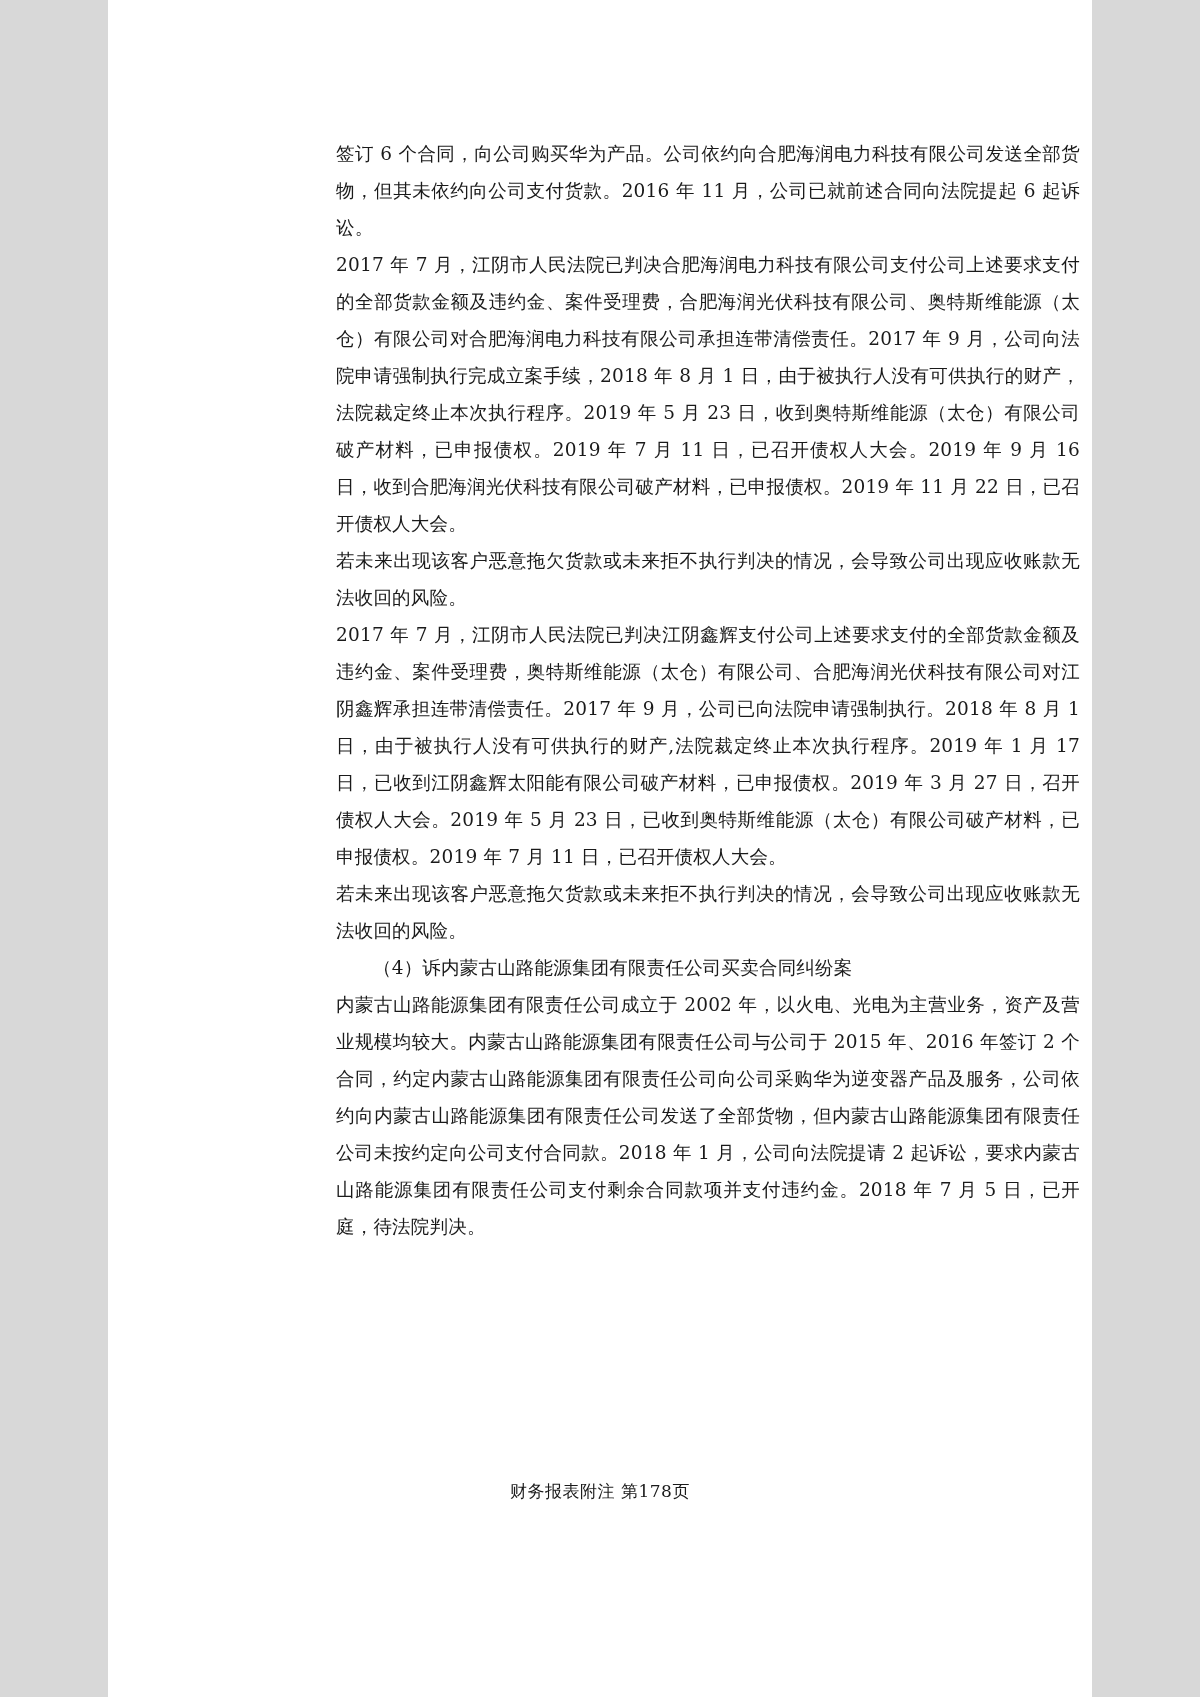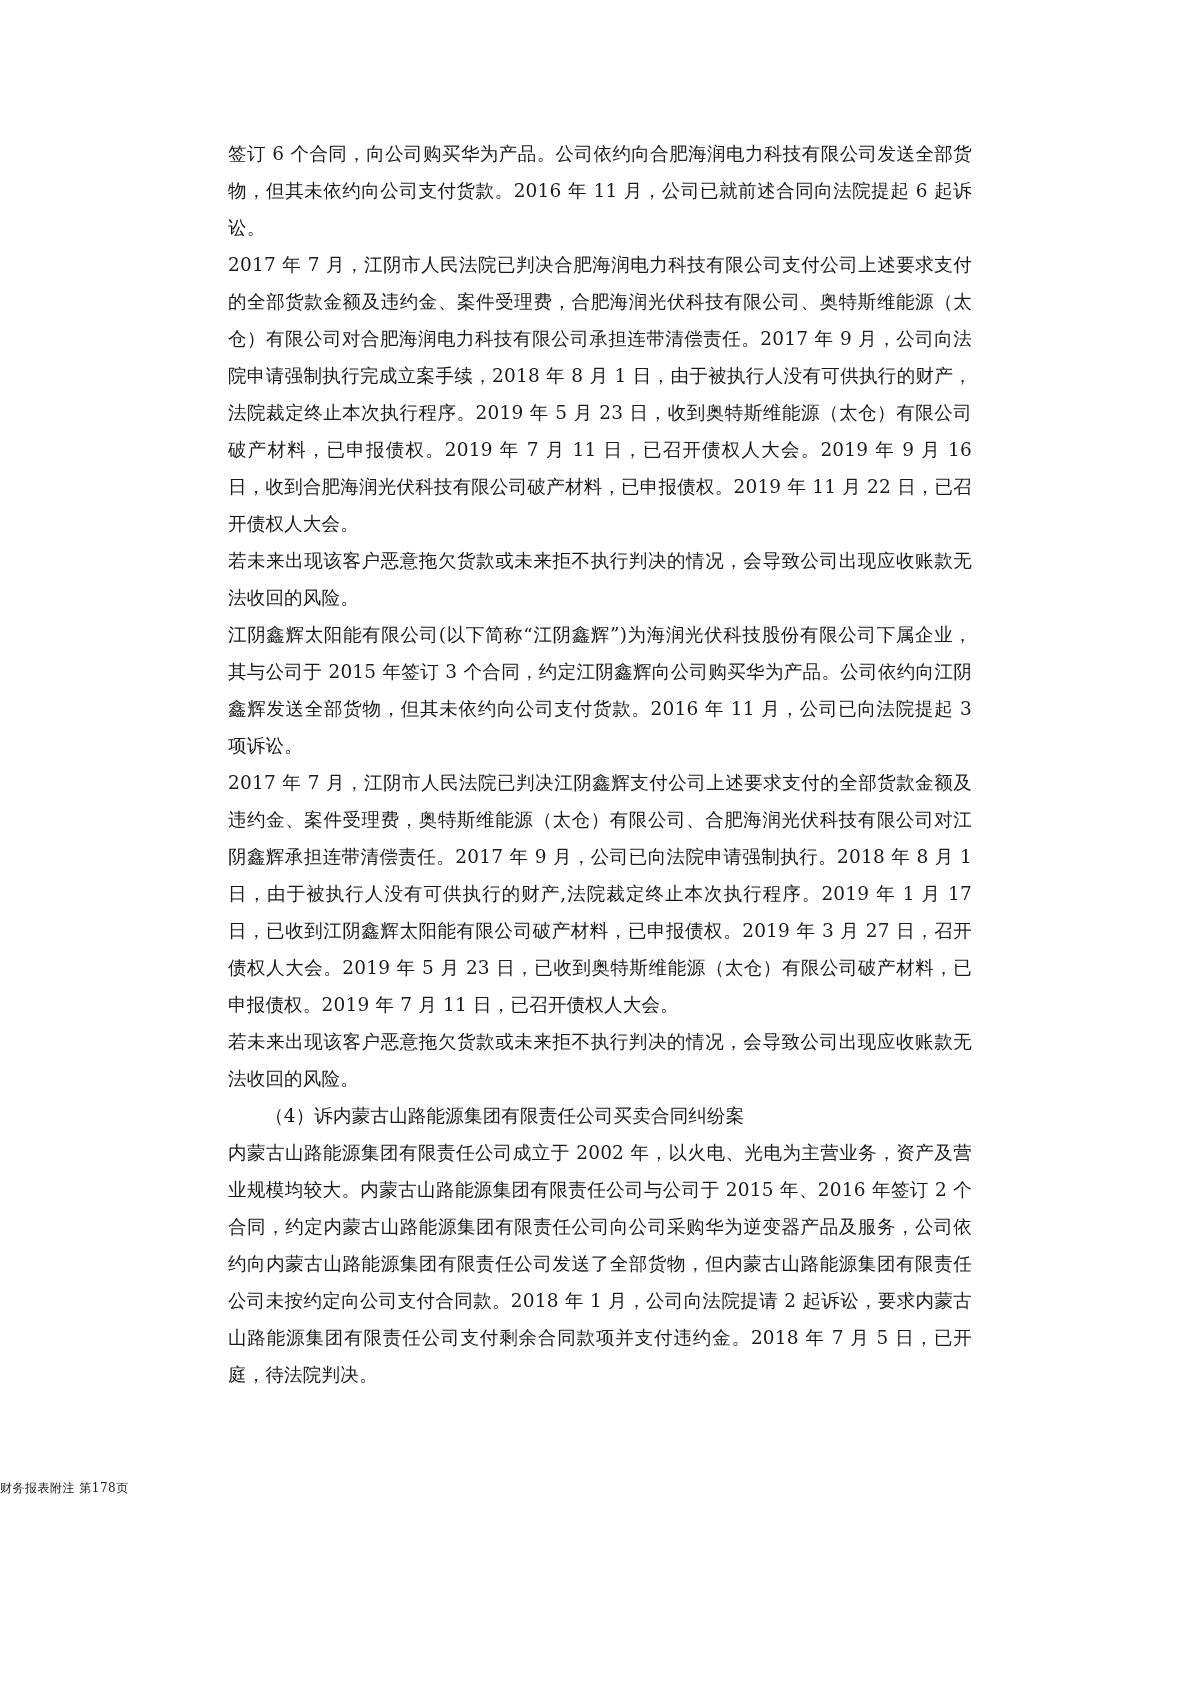--- a/index.html
+++ b/index.html
@@ -1,21 +1,21 @@
 <!DOCTYPE html>
 <html><head>
 <meta charset="utf-8">
 <style>
   html, body {
     margin: 0;
     padding: 0;
     background: #d8d8d8;
   }
   .page {
-    width: 1200px;
+    width: 984px;
     height: 1697px;
     background: #ffffff;
     margin: 0 auto;
     position: relative;
     box-sizing: border-box;
     overflow: hidden;
   }
   .content {
     position: absolute;
     left: 228px;
@@ -34,34 +34,34 @@
     word-break: break-all;
   }
   p.indent {
     text-indent: 2em;
   }
   .footer {
     position: absolute;
     left: 0;
     right: 0;
     top: 1480px;
+    text-align: center;
     font-family: "DejaVu Serif", "Liberation Serif", serif;
-    font-size: 12px;
+    font-size: 17px;
     color: #1a1a1a;
     letter-spacing: 0.5px;
   }
 </style>
 </head>
 <body>
 
 <div class="page">
   <div class="content">
     <p>签订 6 个合同，向公司购买华为产品。公司依约向合肥海润电力科技有限公司发送全部货物，但其未依约向公司支付货款。2016 年 11 月，公司已就前述合同向法院提起 6 起诉讼。</p>
     <p>2017 年 7 月，江阴市人民法院已判决合肥海润电力科技有限公司支付公司上述要求支付的全部货款金额及违约金、案件受理费，合肥海润光伏科技有限公司、奥特斯维能源（太仓）有限公司对合肥海润电力科技有限公司承担连带清偿责任。2017 年 9 月，公司向法院申请强制执行完成立案手续，2018 年 8 月 1 日，由于被执行人没有可供执行的财产，法院裁定终止本次执行程序。2019 年 5 月 23 日，收到奥特斯维能源（太仓）有限公司破产材料，已申报债权。2019 年 7 月 11 日，已召开债权人大会。2019 年 9 月 16 日，收到合肥海润光伏科技有限公司破产材料，已申报债权。2019 年 11 月 22 日，已召开债权人大会。</p>
     <p>若未来出现该客户恶意拖欠货款或未来拒不执行判决的情况，会导致公司出现应收账款无法收回的风险。</p>
-    <p>江阴鑫辉太阳能有限公司(以下简称“江阴鑫辉”)为海润光伏科技股份有限公司下属企业，其与公司于 2015 年签订 3 个合同，约定江阴鑫辉向公司购买华为产品。公司依约向江阴鑫辉发送全部货物，但其未依约向公司支付货款。2016 年 11 月，公司已向法院提起 3 项诉讼。</p>
     <p>2017 年 7 月，江阴市人民法院已判决江阴鑫辉支付公司上述要求支付的全部货款金额及违约金、案件受理费，奥特斯维能源（太仓）有限公司、合肥海润光伏科技有限公司对江阴鑫辉承担连带清偿责任。2017 年 9 月，公司已向法院申请强制执行。2018 年 8 月 1 日，由于被执行人没有可供执行的财产,法院裁定终止本次执行程序。2019 年 1 月 17 日，已收到江阴鑫辉太阳能有限公司破产材料，已申报债权。2019 年 3 月 27 日，召开债权人大会。2019 年 5 月 23 日，已收到奥特斯维能源（太仓）有限公司破产材料，已申报债权。2019 年 7 月 11 日，已召开债权人大会。</p>
     <p>若未来出现该客户恶意拖欠货款或未来拒不执行判决的情况，会导致公司出现应收账款无法收回的风险。</p>
     <p class="indent">（4）诉内蒙古山路能源集团有限责任公司买卖合同纠纷案</p>
     <p>内蒙古山路能源集团有限责任公司成立于 2002 年，以火电、光电为主营业务，资产及营业规模均较大。内蒙古山路能源集团有限责任公司与公司于 2015 年、2016 年签订 2 个合同，约定内蒙古山路能源集团有限责任公司向公司采购华为逆变器产品及服务，公司依约向内蒙古山路能源集团有限责任公司发送了全部货物，但内蒙古山路能源集团有限责任公司未按约定向公司支付合同款。2018 年 1 月，公司向法院提请 2 起诉讼，要求内蒙古山路能源集团有限责任公司支付剩余合同款项并支付违约金。2018 年 7 月 5 日，已开庭，待法院判决。</p>
   </div>
   <div class="footer">财务报表附注  第178页</div>
 </div>
 
 </body></html>

